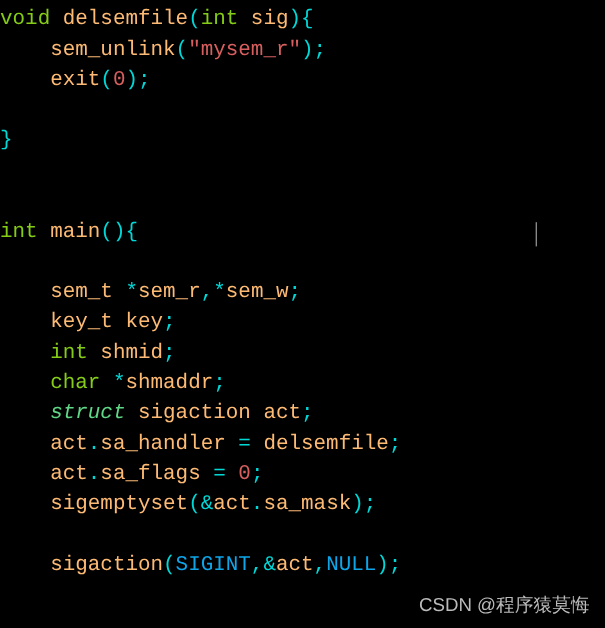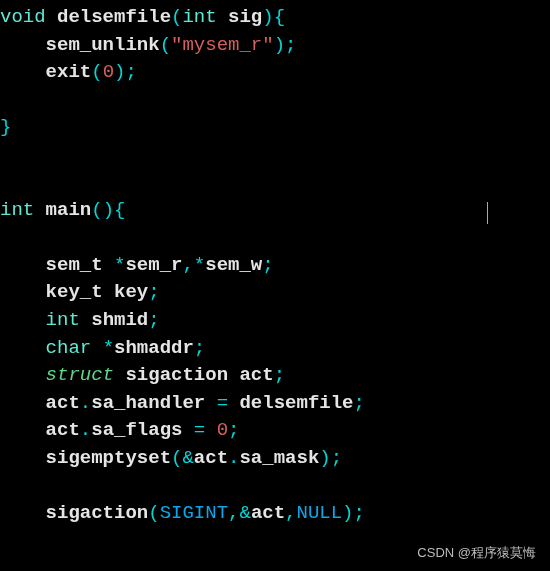--- a/index.html
+++ b/index.html
@@ -14,43 +14,43 @@
   .code-area {
     position: absolute;
     top: 0; left: 0; right: 0;
     padding: 4px 0 0 0;
     white-space: pre;
     color: #fff;
     filter: blur(0.3px);
   }
   .code-line { display: block; white-space: pre; }
   .tok-keyword   { color: #5fd787; font-style: italic; }      
-  .tok-type      { color: #5eead4; }
+  .tok-type      { color: #84cc16; }
   .tok-punct     { color: #00d7d7; }      
   .tok-operator  { color: #00d7d7; }
   .tok-string    { color: #d75f5f; }      
   .tok-number    { color: #d75f5f; }
   .tok-constant  { color: #0ea5e9; }
-  .tok-plain     { color: #e5e5e5; font-weight: bold; }
+  .tok-plain     { color: #fdba74; }
 
   .cursor {
     position: absolute;
     width: 1px;
     height: 22px;
     background: #aaa;
     top: 202px;
     left: 487px;
   }
 
   .watermark {
     position: absolute;
     right: 14px;
     bottom: 8px;
     font-family: -apple-system, "Segoe UI", Arial, sans-serif;
-    font-size: 13px;
+    font-size: 17px;
     color: #bbb;
     text-shadow: 0 0 2px rgba(0,0,0,0.8);
   }
 </style>
 </head>
 <body>
 
 <div class="code-area" id="code-root"><span class="code-line"><span class="tok-type">void</span><span class="tok-plain"> delsemfile</span><span class="tok-punct">(</span><span class="tok-type">int</span><span class="tok-plain"> sig</span><span class="tok-punct">){</span></span><span class="code-line"><span class="tok-plain">    sem_unlink</span><span class="tok-punct">(</span><span class="tok-string">"mysem_r"</span><span class="tok-punct">);</span></span><span class="code-line"><span class="tok-plain">    exit</span><span class="tok-punct">(</span><span class="tok-number">0</span><span class="tok-punct">);</span></span><span class="code-line">&nbsp;</span><span class="code-line"><span class="tok-punct">}</span></span><span class="code-line">&nbsp;</span><span class="code-line">&nbsp;</span><span class="code-line"><span class="tok-type">int</span><span class="tok-plain"> main</span><span class="tok-punct">(){</span></span><span class="code-line">&nbsp;</span><span class="code-line"><span class="tok-plain">    sem_t </span><span class="tok-operator">*</span><span class="tok-plain">sem_r</span><span class="tok-punct">,*</span><span class="tok-plain">sem_w</span><span class="tok-punct">;</span></span><span class="code-line"><span class="tok-plain">    key_t key</span><span class="tok-punct">;</span></span><span class="code-line"><span class="tok-plain">    </span><span class="tok-type">int</span><span class="tok-plain"> shmid</span><span class="tok-punct">;</span></span><span class="code-line"><span class="tok-plain">    </span><span class="tok-type">char</span><span class="tok-plain"> </span><span class="tok-operator">*</span><span class="tok-plain">shmaddr</span><span class="tok-punct">;</span></span><span class="code-line"><span class="tok-plain">    </span><span class="tok-keyword">struct</span><span class="tok-plain"> sigaction act</span><span class="tok-punct">;</span></span><span class="code-line"><span class="tok-plain">    act</span><span class="tok-punct">.</span><span class="tok-plain">sa_handler </span><span class="tok-operator">=</span><span class="tok-plain"> delsemfile</span><span class="tok-punct">;</span></span><span class="code-line"><span class="tok-plain">    act</span><span class="tok-punct">.</span><span class="tok-plain">sa_flags </span><span class="tok-operator">=</span><span class="tok-plain"> </span><span class="tok-number">0</span><span class="tok-punct">;</span></span><span class="code-line"><span class="tok-plain">    sigemptyset</span><span class="tok-punct">(&amp;</span><span class="tok-plain">act</span><span class="tok-punct">.</span><span class="tok-plain">sa_mask</span><span class="tok-punct">);</span></span><span class="code-line">&nbsp;</span><span class="code-line"><span class="tok-plain">    sigaction</span><span class="tok-punct">(</span><span class="tok-constant">SIGINT</span><span class="tok-punct">,&amp;</span><span class="tok-plain">act</span><span class="tok-punct">,</span><span class="tok-constant">NULL</span><span class="tok-punct">);</span></span></div>
 
 <div class="cursor"></div>

